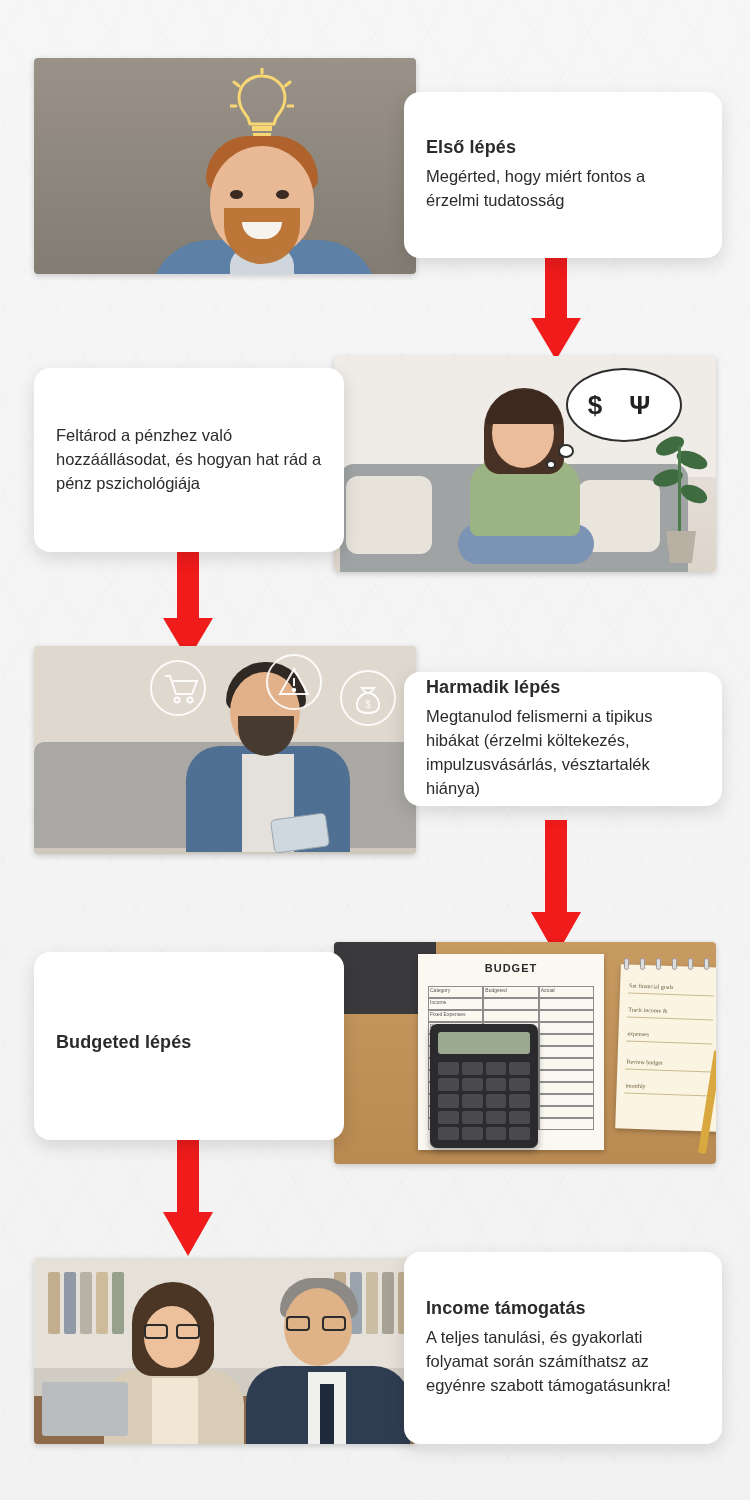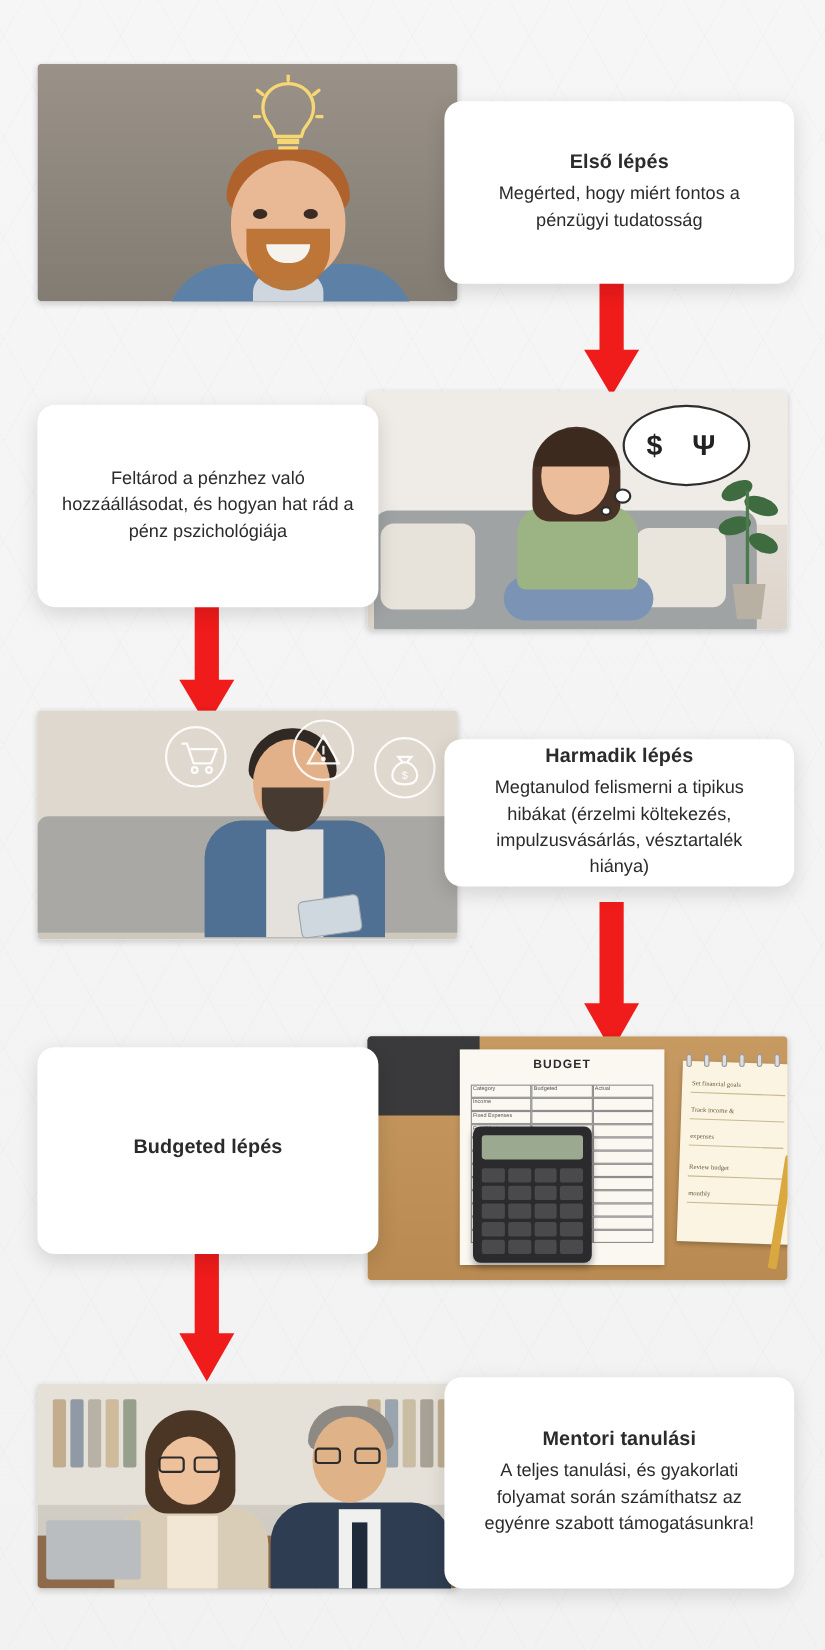--- a/index.html
+++ b/index.html
@@ -25,21 +25,20 @@
     overflow: hidden;
     box-shadow: 0 2px 6px rgba(0,0,0,0.18);
   }
   
   .card {
     position: absolute;
     background: #ffffff;
     border-radius: 16px;
     box-shadow: 0 6px 18px rgba(0,0,0,0.13);
     padding: 18px 22px;
-    text-align: center;
     color: #2b2b2b;
     display: flex;
     flex-direction: column;
     justify-content: center;
   }
   .card .title {
     font-weight: bold;
     font-size: 18px;
     margin-bottom: 7px;
     letter-spacing: 0.1px;
@@ -183,21 +182,21 @@
     <div class="p1-hair"></div>
     <div class="p1-head"></div>
     <div class="p1-eyeL"></div>
     <div class="p1-eyeR"></div>
     <div class="p1-beard"></div>
     <div class="p1-mouth"></div>
   </div>
 
   <div class="card" style="left:404px; top:92px; width:318px; height:166px;">
     <div class="title">Első lépés</div>
-    <div class="body">Megérted, hogy miért fontos a pénzügyi tudatosság</div>
+    <div class="body">Megérted, hogy miért fontos a érzelmi tudatosság</div>
   </div>
 
   <div class="photo" style="left:334px; top:356px; width:382px; height:216px;">
     <div class="p2-bg"></div>
     <div class="p2-wall"></div>
     <div class="p2-couch"></div>
     <div class="p2-cushL"></div>
     <div class="p2-cushR"></div>
     <div class="p2-plant">
       <svg width="60" height="150" viewBox="0 0 60 150">
@@ -420,17 +419,17 @@
     <div class="p5-hairW"></div>
     <div class="p5-faceW"></div>
     <div class="p5-glW glasses">
       <i style="left:0;"></i>
         <i style="right:0;"></i>
     </div>
     <div class="p5-lap"></div>
   </div>
 
   <div class="card" style="left:404px; top:1252px; width:318px; height:192px;">
-    <div class="title">Mentori tanulási</div>
+    <div class="title">Income támogatás</div>
     <div class="body">A teljes tanulási, és gyakorlati folyamat során számíthatsz az egyénre szabott támogatásunkra!</div>
   </div>
 
 </div>
 
 </body></html>

